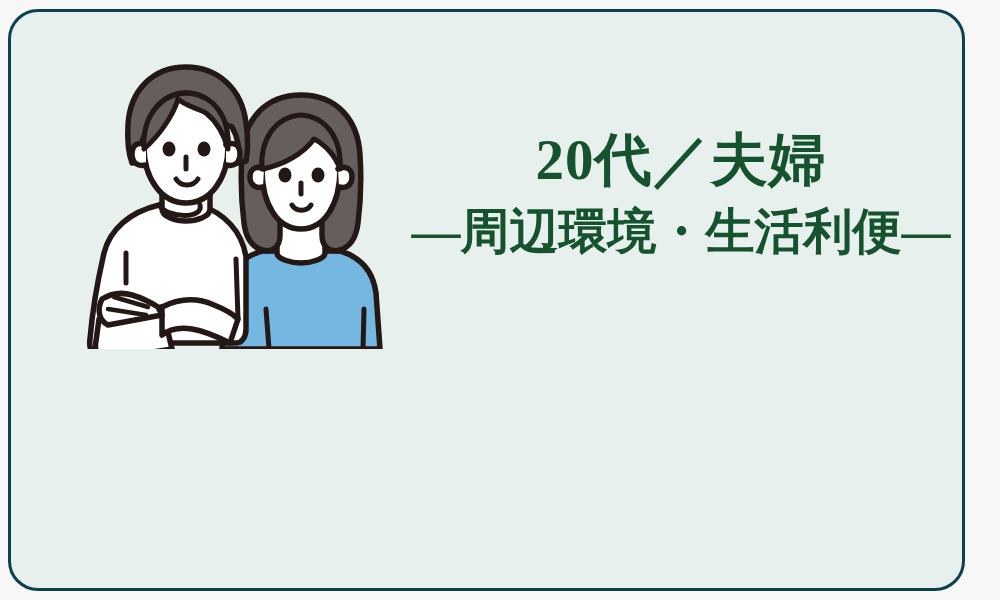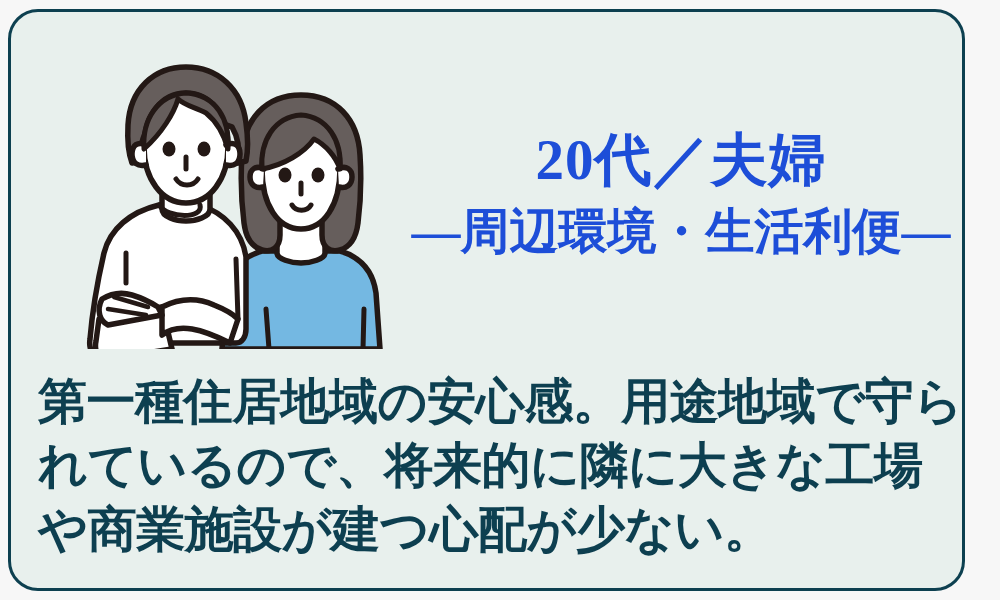--- a/index.html
+++ b/index.html
@@ -45,21 +45,21 @@
   }
   .illo svg { display: block; width: 100%; height: 100%; }
 
   
   .heading {
     position: absolute;
     left: 380px;
     top: 118px;
     width: 580px;
     text-align: center;
-    color: #1d4ed8;
+    color: #14532d;
   }
   .title {
     font-size: 57px;
     line-height: 1.05;
     font-weight: 700;
     letter-spacing: 1px;
     white-space: nowrap;
   }
   .subtitle {
     margin-top: 16px;
@@ -232,16 +232,15 @@
 
         </g>
       </svg>
     </div>
 
     <div class="heading">
       <div class="title">20代／夫婦</div>
       <div class="subtitle">―周辺環境・生活利便―</div>
     </div>
 
-    <div class="body-text">第一種住居地域の安心感。用途地域で守られているので、将来的に隣に大きな工場や商業施設が建つ心配が少ない。</div>
 
   </div>
 </div>
 
 </body></html>

